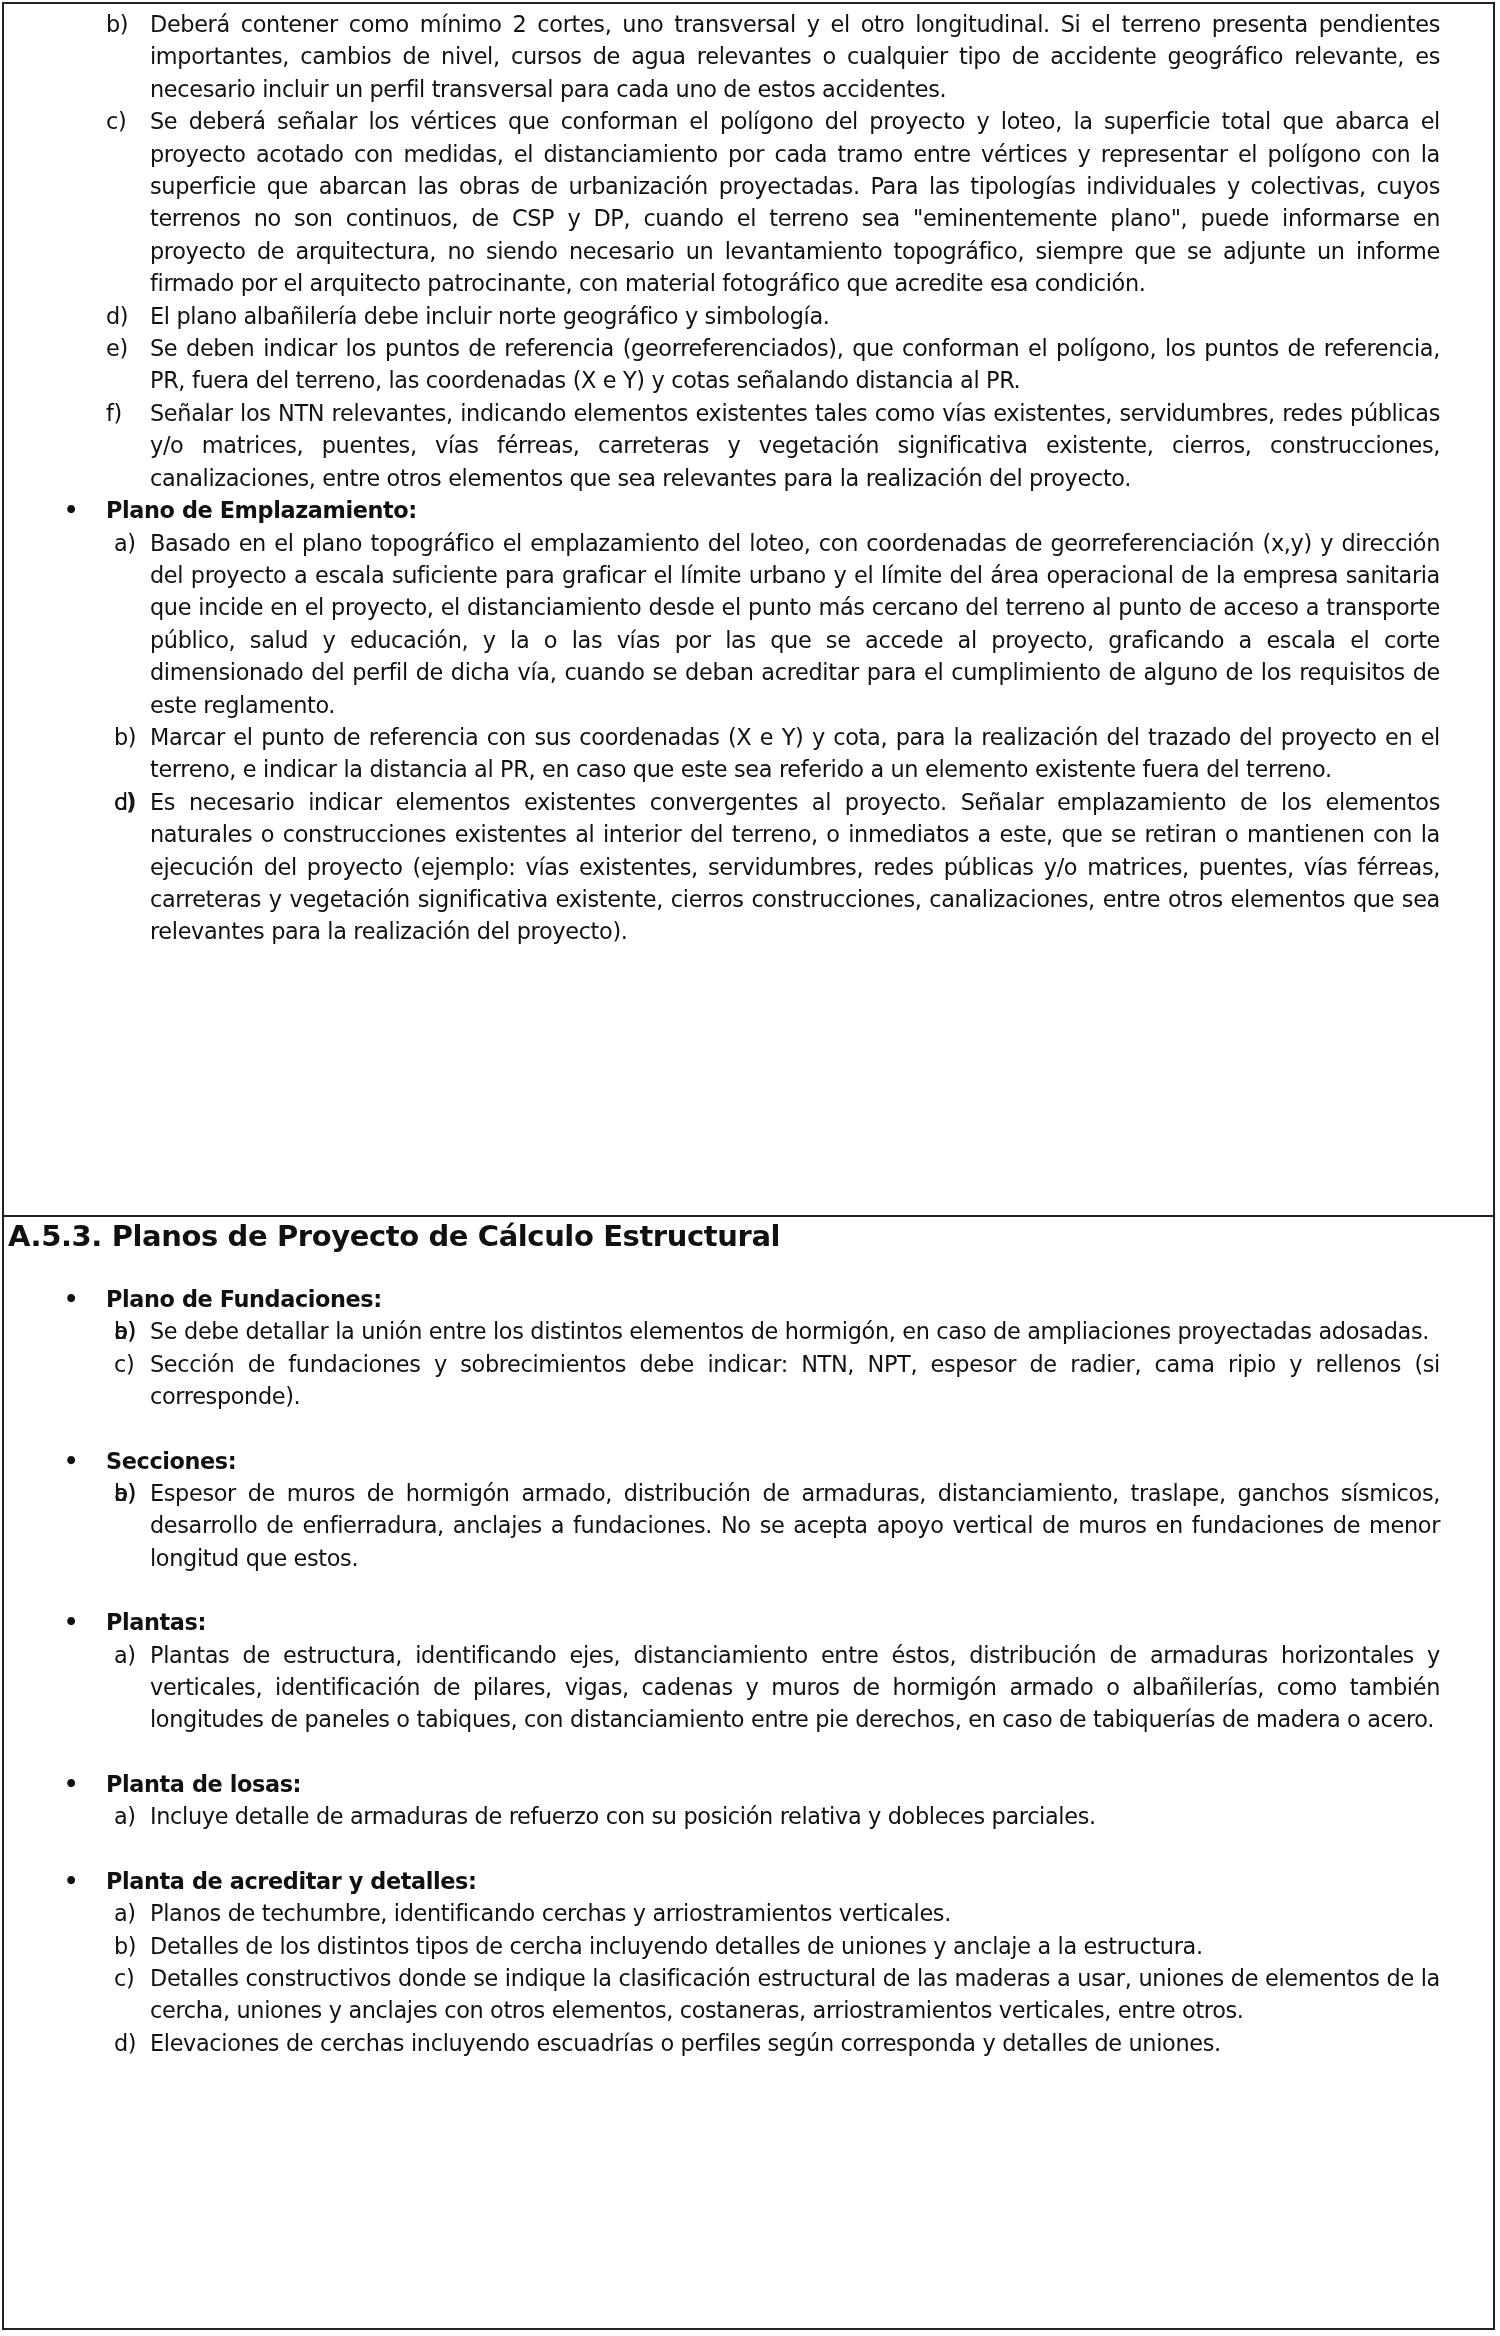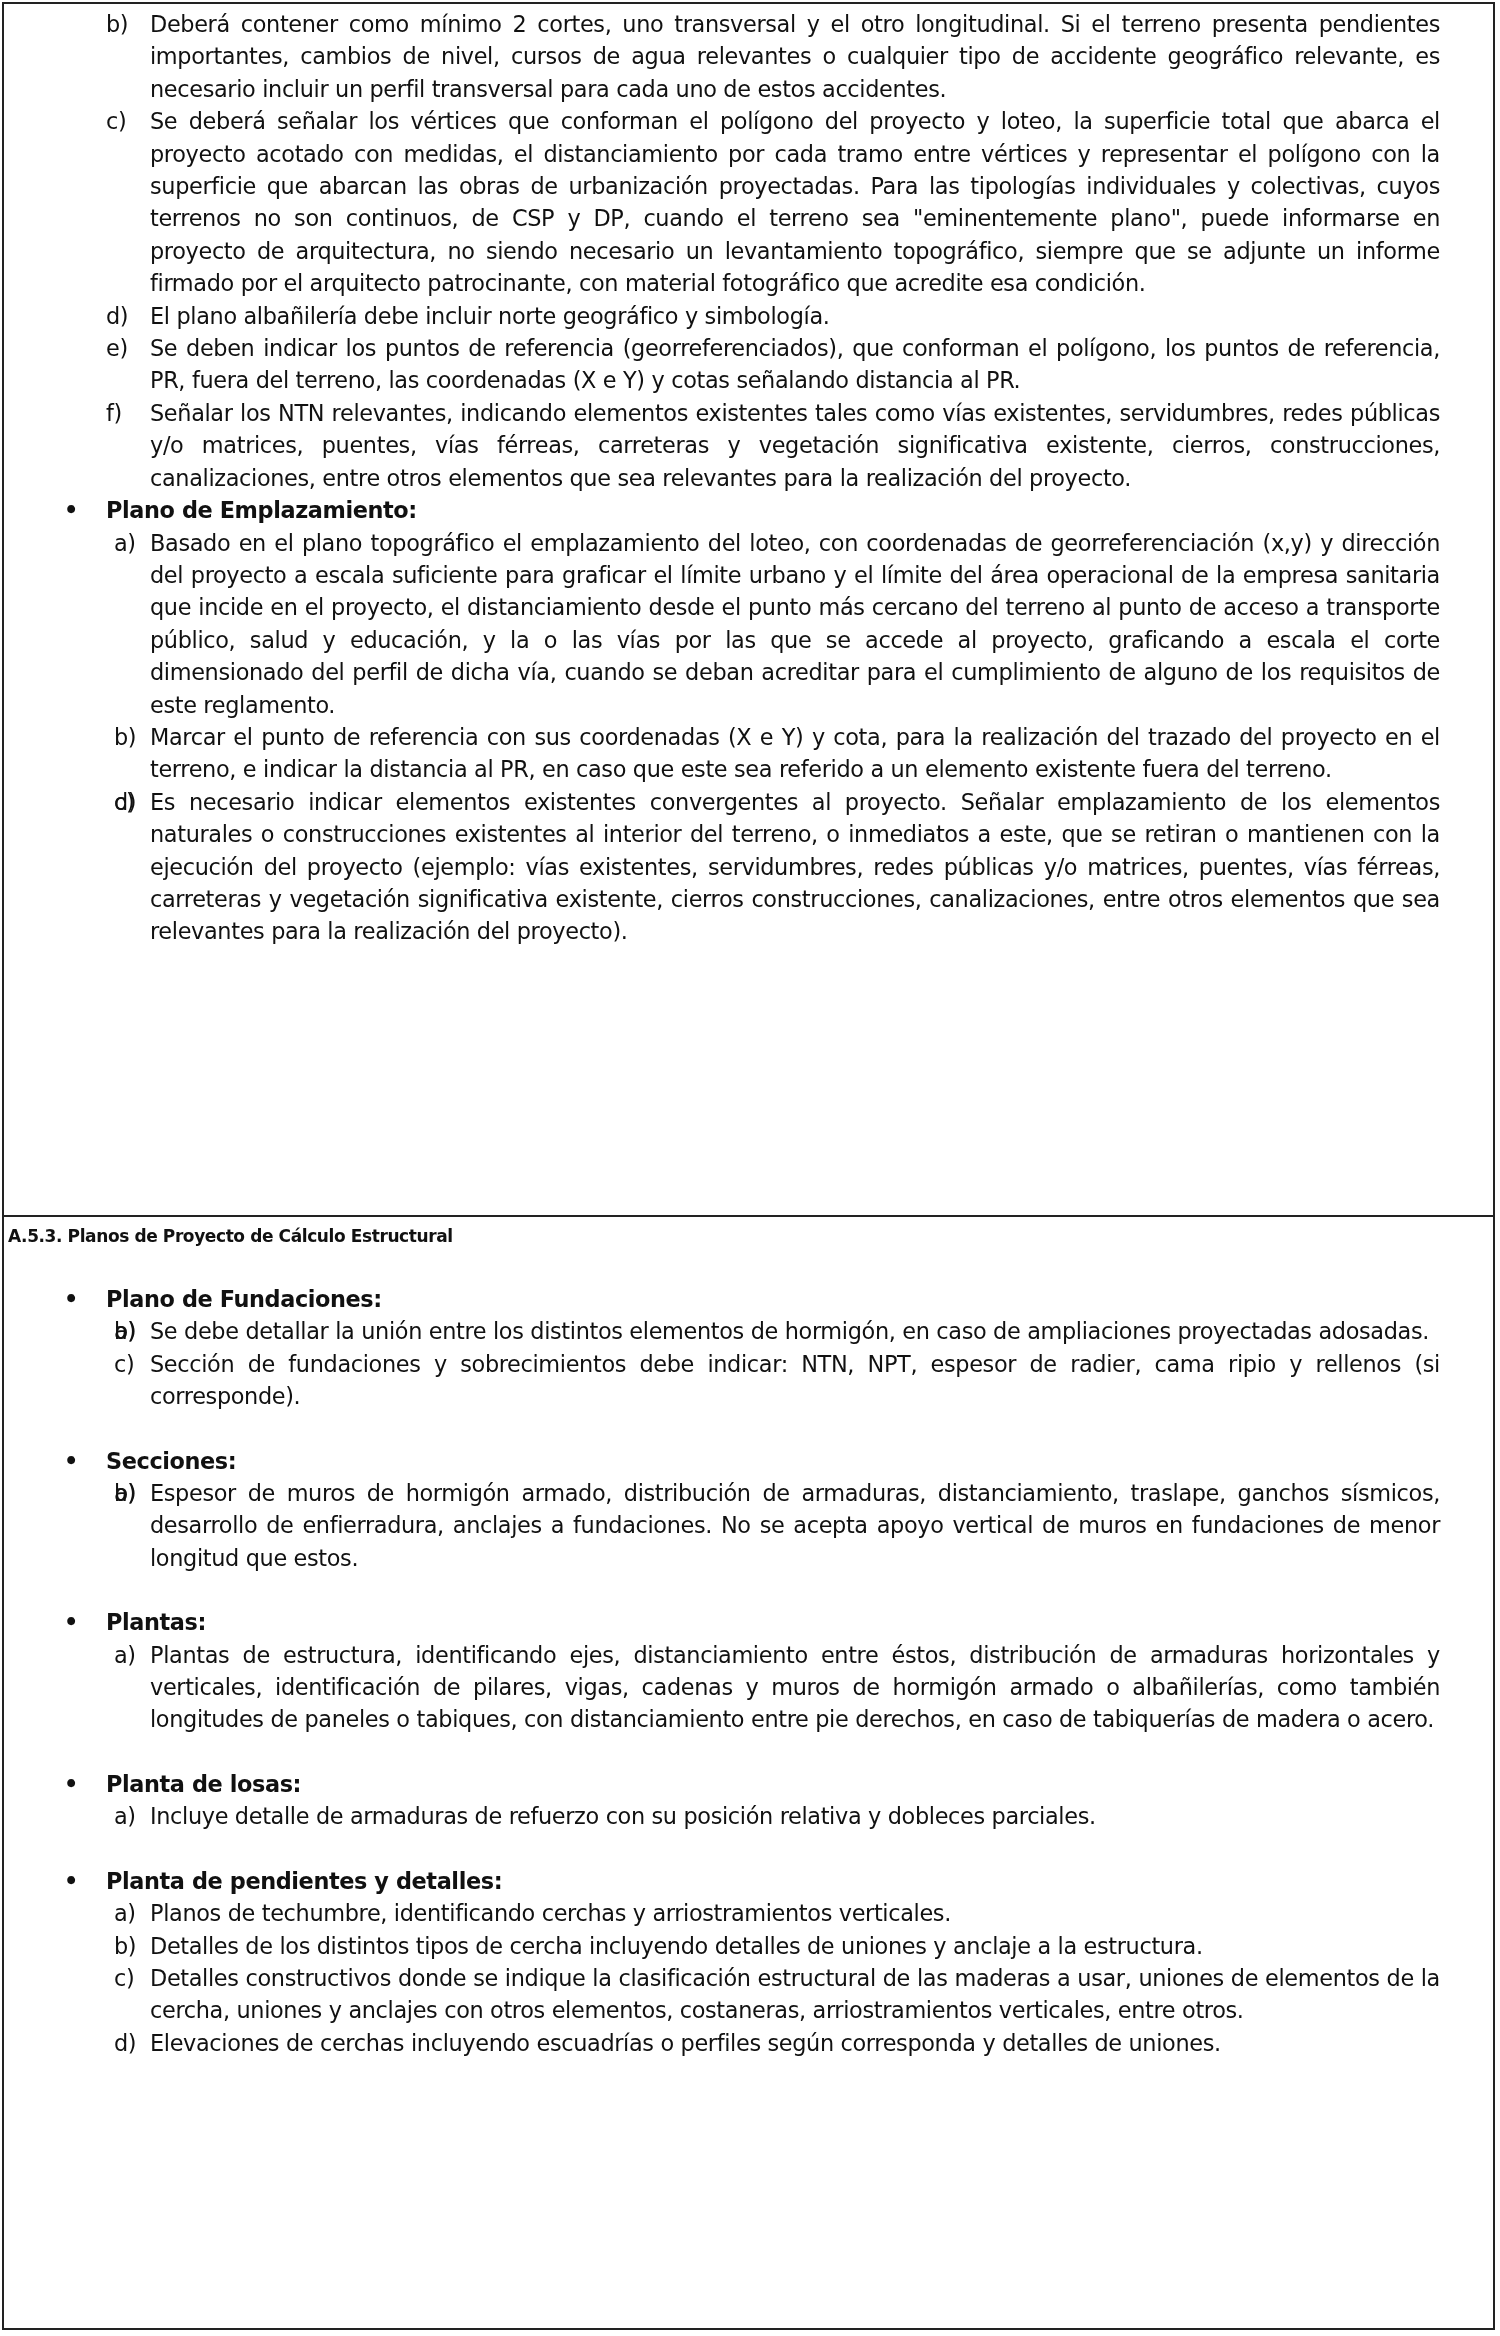--- a/index.html
+++ b/index.html
@@ -11,21 +11,21 @@
          border-top: 2px solid #222; }
   .block { position: absolute; left: 0; width: 1500px; }
   .item { position: relative; padding-left: 150px; padding-right: 60px;
           font-size: 22.4px; line-height: 32.4px; text-align: justify;
           letter-spacing: -0.35px; }
   .item .lbl { position: absolute; left: 106px; top: 0; }
   .item.alt .lbl { left: 114px; }
   .bullet { position: relative; padding-left: 106px; font-size: 22.4px;
             line-height: 32.4px; font-weight: bold; letter-spacing: -0.4px; }
   .bullet .dot { position: absolute; left: 64px; top: 0; font-weight: bold; }
-  .section-title { position: absolute; left: 8px; top: 1220px; font-size: 17px;
+  .section-title { position: absolute; left: 8px; top: 1220px; font-size: 29px;
                    line-height: 32px; font-weight: bold; letter-spacing: -0.4px; }
   .gap { height: 32px; }
 </style>
 </head>
 <body>
 
 <div class="frame"></div>
 <div class="sep"></div>
 
 <div class="block" style="top:8px;">
@@ -120,21 +120,21 @@
     <span>Planta de losas:</span>
   </div>
   <div class="item alt">
     <span class="lbl">a)</span>
     <span>Incluye detalle de armaduras de refuerzo con su posición relativa y dobleces parciales.</span>
   </div>
   <div class="gap"></div>
 
   <div class="bullet">
     <span class="dot">•</span>
-    <span>Planta de pendientes y detalles:</span>
+    <span>Planta de acreditar y detalles:</span>
   </div>
   <div class="item alt">
     <span class="lbl">a)</span>
     <span>Planos de techumbre, identificando cerchas y arriostramientos verticales.</span>
   </div>
   <div class="item alt">
     <span class="lbl">b)</span>
     <span>Detalles de los distintos tipos de cercha incluyendo detalles de uniones y anclaje a la estructura.</span>
   </div>
   <div class="item alt">

